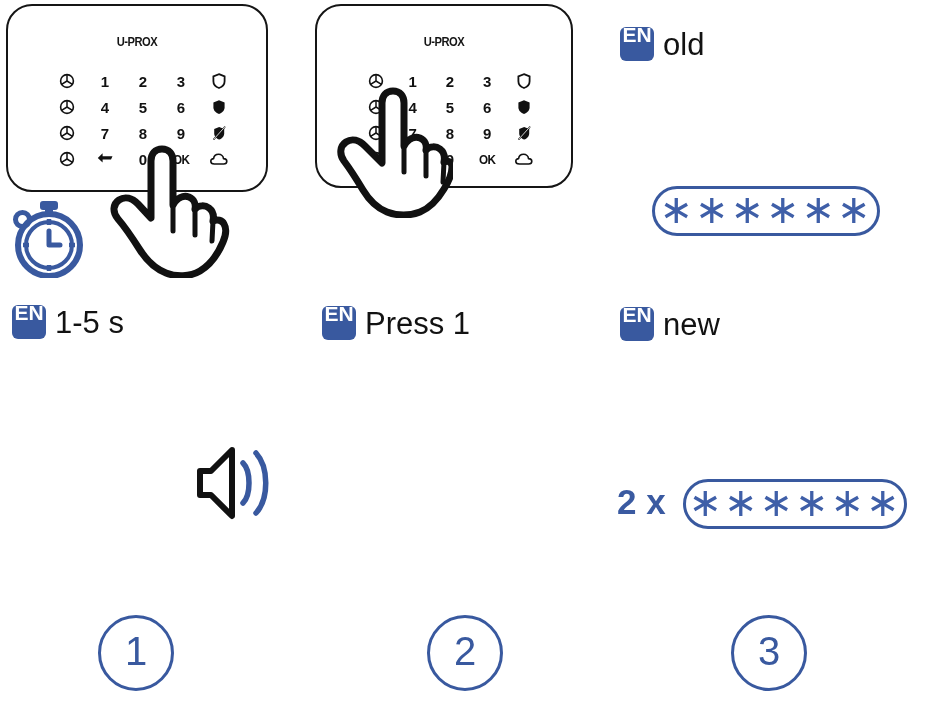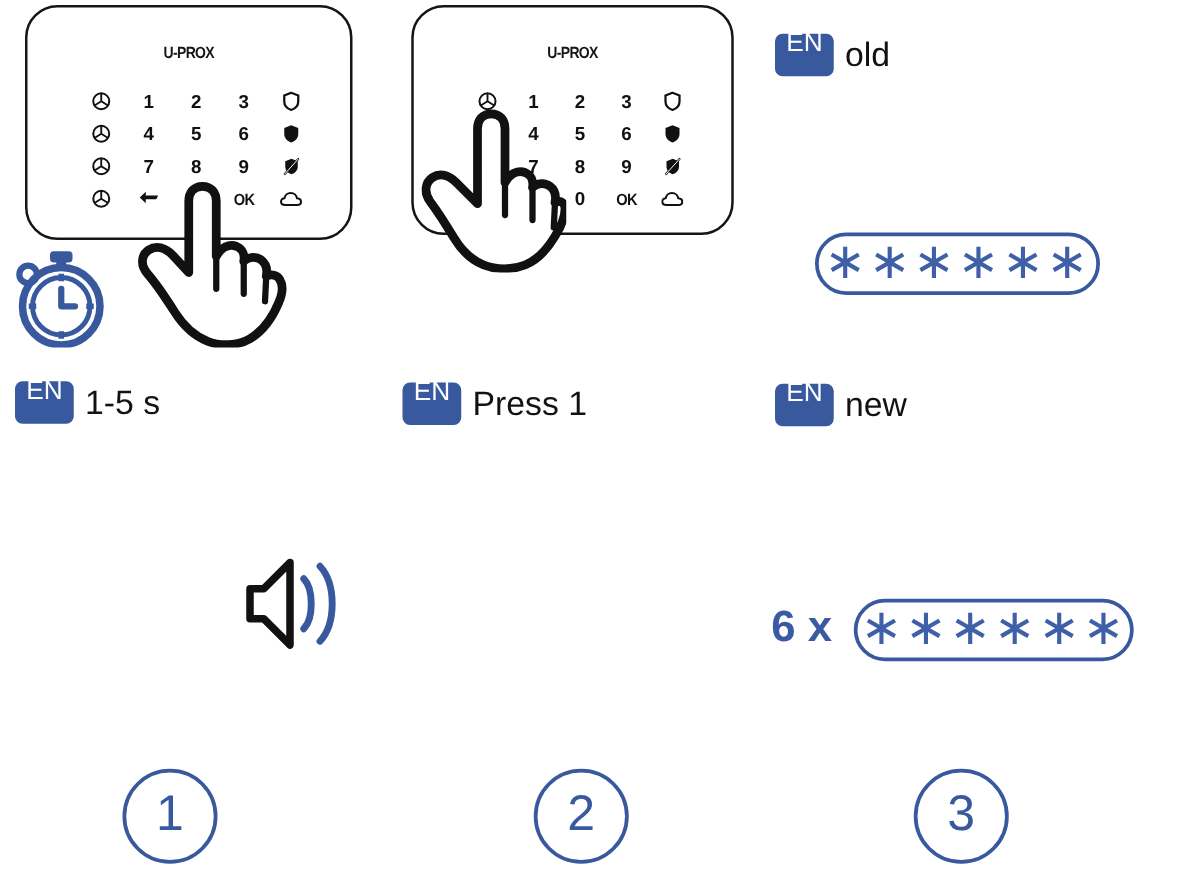--- a/index.html
+++ b/index.html
@@ -23,21 +23,20 @@
     height: 706px;
   }
 
   
   .keypad {
     position: absolute;
     border: 2.5px solid #151515;
     border-radius: 26px;
     background: #ffffff;
     box-sizing: border-box;
-    margin-left: 14px;
   }
   .keypad-logo {
     position: absolute;
     left: 0;
     right: 0;
     text-align: center;
     font-family: "Liberation Sans", sans-serif;
     font-weight: 700;
     font-size: 13px;
     letter-spacing: -0.6px;
@@ -72,36 +71,36 @@
     position: absolute;
     display: flex;
     align-items: center;
     gap: 9px;
     white-space: nowrap;
   }
   .en-badge {
     display: inline-flex;
     align-items: center;
     justify-content: center;
-    width: 47px;
+    width: 34px;
     height: 34px;
     border-radius: 6px;
     background: #39599f;
     color: #ffffff;
     font-family: "Liberation Sans", sans-serif;
     font-size: 21px;
-    font-weight: 400;
+    font-weight: 700;
     line-height: 1;
     letter-spacing: 0px;
     box-sizing: border-box;
     padding-bottom: 19px;
   }
   .en-text {
     font-family: "Liberation Sans", sans-serif;
-    font-size: 27px;
+    font-size: 31px;
     font-weight: 400;
     color: #121212;
     line-height: 1;
   }
 
   
   .pill {
     position: absolute;
     box-sizing: border-box;
     border: 3px solid #39599f;
@@ -399,21 +398,21 @@
 
   <div class="pill" style="left:652px; top:186px; width:228px; height:50px;">
     <span class="pill-stars">∗∗∗∗∗∗</span>
   </div>
 
   <div class="enrow" style="left:620px; top:307px;">
     <span class="en-badge">EN</span>
     <span class="en-text">new</span>
   </div>
 
-  <div class="multiplier" style="left:617px; top:484px;">6 x</div>
+  <div class="multiplier" style="left:617px; top:484px;">2 x</div>
 
   <div class="pill" style="left:683px; top:479px; width:224px; height:50px;">
     <span class="pill-stars">∗∗∗∗∗∗</span>
   </div>
 
   <div class="step" style="left:98px; top:615px;">
     <span>1</span>
   </div>
   <div class="step" style="left:427px; top:615px;">
     <span>2</span>

